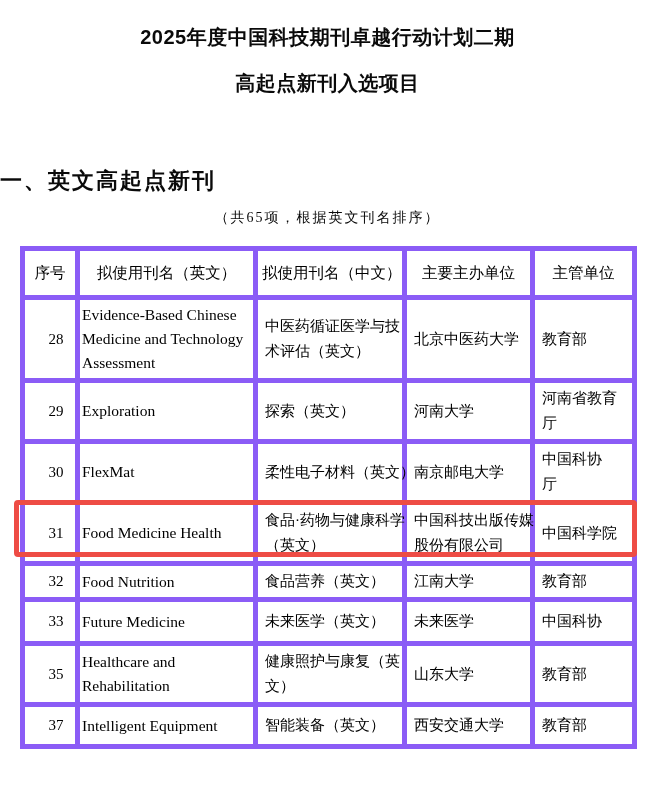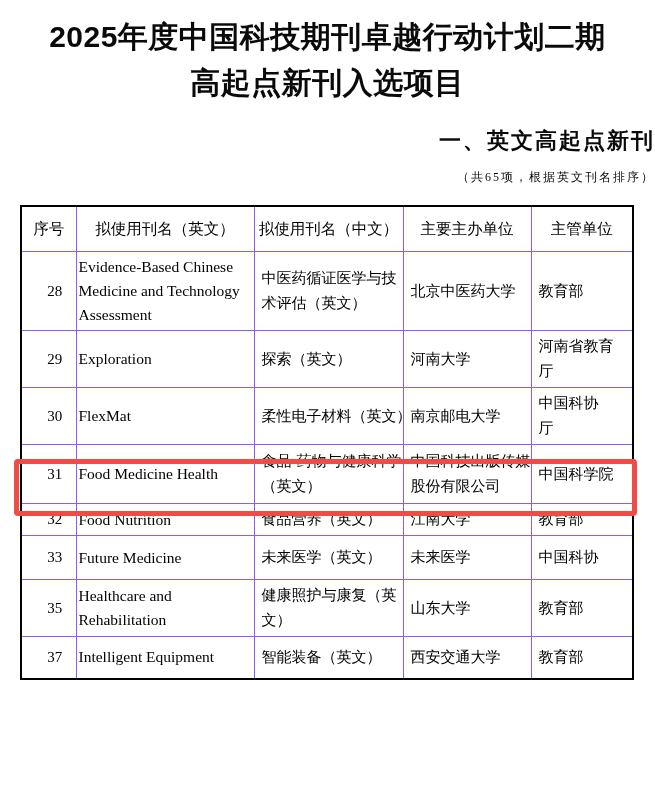--- a/index.html
+++ b/index.html
@@ -8,56 +8,56 @@
     background: #ffffff;
     font-family: "Liberation Sans", "DejaVu Sans", sans-serif;
     color: #000;
     overflow: hidden;
   }
   .page { position: relative; width: 655px; height: 808px; }
 
   .doc-title {
     margin: 14px 10px 0 10px;
     text-align: center;
-    font-size: 30px;
+    font-size: 20px;
     font-weight: bold;
     line-height: 46px;
     letter-spacing: 0.5px;
     color: #0a0a0a;
   }
   .section-title {
-    margin-top: 20px;
-    text-align: right;
+    margin-top: 60px;
+    text-align: left;
     font-size: 22px;
     font-weight: bold;
     letter-spacing: 2px;
     color: #0a0a0a;
   }
   .section-note {
     margin-top: 13px;
-    text-align: right;
-    font-size: 12px;
+    text-align: center;
+    font-size: 14px;
     font-family: "Liberation Serif", "DejaVu Serif", serif;
     letter-spacing: 2px;
     color: #0a0a0a;
   }
 
   .table-wrap {
     position: relative;
     width: 612px;
     margin: 19px 0 0 20px;
   }
   table.journal-table {
     border-collapse: collapse;
     table-layout: fixed;
     width: 612px;
     border: 2px solid #000;
   }
   .journal-table th, .journal-table td {
-    border: 1px solid #8b5cf6;
+    border: 5px solid #8b5cf6;
     vertical-align: middle;
     padding: 3px 4px;
     overflow: visible;
   }
   .journal-table th {
     font-family: "Liberation Sans", "DejaVu Sans", sans-serif;
     font-weight: normal;
     font-size: 15.5px;
     text-align: center;
     height: 38px;

